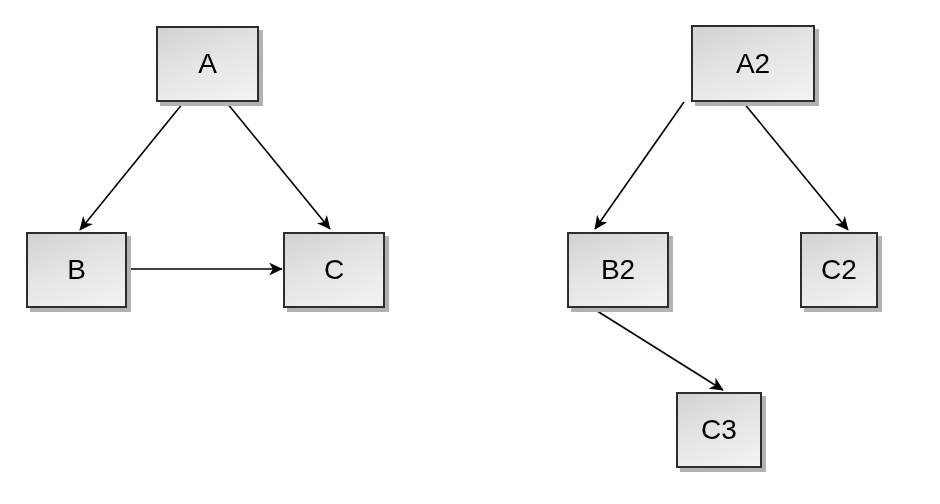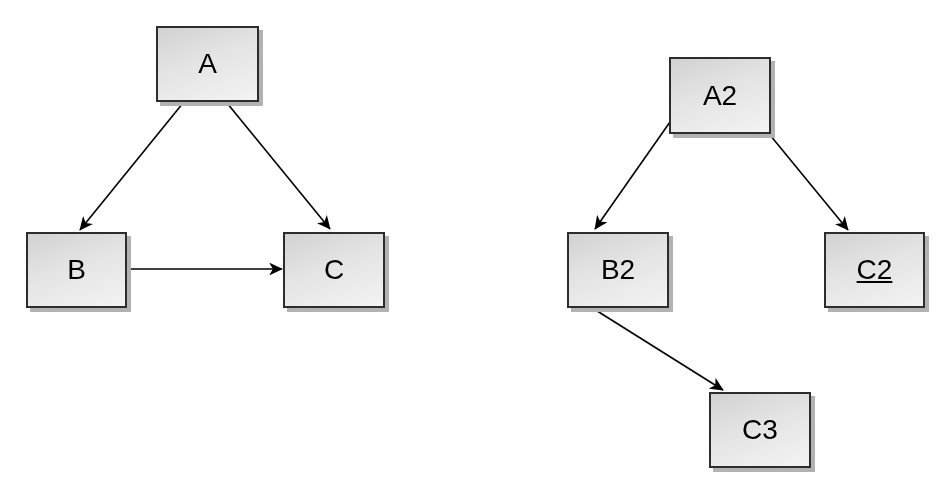--- a/index.html
+++ b/index.html
@@ -62,26 +62,26 @@
   <div id="nodes-layer">
       <div class="node" style="left: 156px; top: 26px; width: 103px; height: 76px;">
         <span class="node-label">A</span>
       </div>
       <div class="node" style="left: 26px; top: 232px; width: 101px; height: 76px;">
         <span class="node-label">B</span>
       </div>
       <div class="node" style="left: 283px; top: 232px; width: 102px; height: 76px;">
         <span class="node-label">C</span>
       </div>
-      <div class="node" style="left: 669px; top: 25px; width: 102px; height: 77px; margin-top: 32px;">
+      <div class="node" style="left: 691px; top: 25px; width: 124px; height: 77px;">
         <span class="node-label">A2</span>
       </div>
       <div class="node" style="left: 567px; top: 232px; width: 102px; height: 76px;">
         <span class="node-label">B2</span>
       </div>
-      <div class="node" style="left: 824px; top: 232px; width: 101px; height: 76px; text-decoration: underline;">
+      <div class="node" style="left: 800px; top: 232px; width: 78px; height: 76px;">
         <span class="node-label">C2</span>
       </div>
-      <div class="node" style="left: 676px; top: 392px; width: 102px; height: 76px; margin-left: 33px;">
+      <div class="node" style="left: 676px; top: 392px; width: 86px; height: 76px;">
         <span class="node-label">C3</span>
       </div>
     </div>
 </div>
 
 </body></html>

